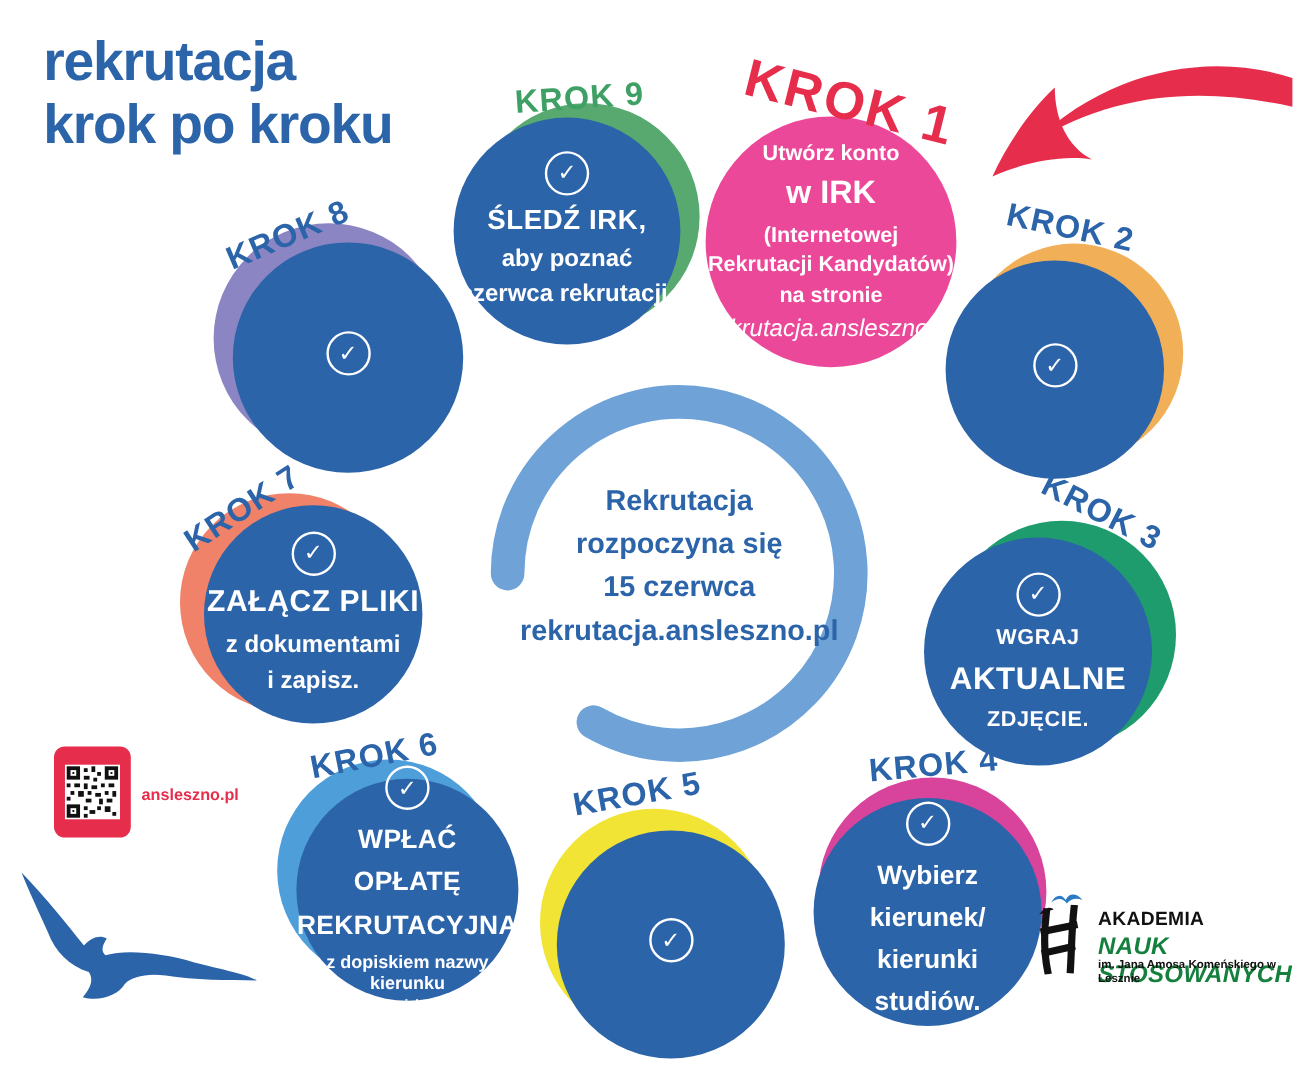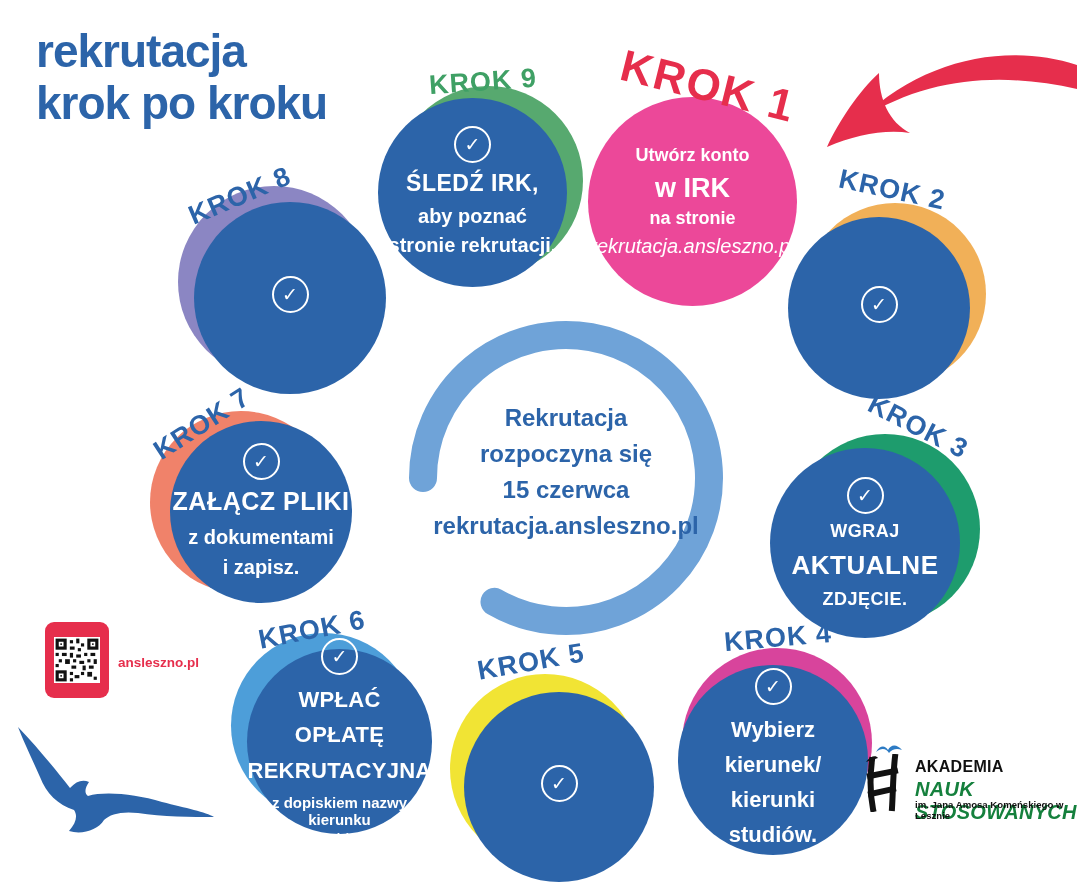--- a/index.html
+++ b/index.html
@@ -104,20 +104,22 @@
   </svg>
   <div class="center-text">Rekrutacja
 rozpoczyna się
 15 czerwca
 rekrutacja.ansleszno.pl</div>
 
   <div class="step" id="step-1">
     <div class="circle" style="background: #ec4899;">
       <p class="t s1-l1">Utwórz konto</p>
       <p class="t s1-l2">w IRK</p>
+      <p class="t s1-l3">(Internetowej
+Rekrutacji Kandydatów)</p>
       <p class="t s1-l4">na stronie</p>
       <p class="t s1-l5">rekrutacja.ansleszno.pl</p>
     </div>
   </div>
   <div class="krok" id="label-1" style="color: rgb(230, 46, 76);">KROK 1</div>
 
   <div class="step" id="step-2">
     <div class="accent" style="background: rgb(241, 176, 88);"></div>
     <div class="circle" style="background: rgb(44, 100, 169);">
       <span class="check">✓</span>
@@ -187,21 +189,21 @@
     </div>
   </div>
   <div class="krok" id="label-8" style="color: rgb(44, 100, 169);">KROK 8</div>
 
   <div class="step" id="step-9">
     <div class="accent" style="background: rgb(87, 169, 111);"></div>
     <div class="circle" style="background: rgb(44, 100, 169);">
       <span class="check">✓</span>
       <p class="t s9-l1">ŚLEDŹ IRK,</p>
       <p class="t s9-l2">aby poznać
-stronie rekrutacji.</p>
+czerwca rekrutacji.</p>
     </div>
   </div>
   <div class="krok" id="label-9" style="color: rgb(63, 160, 101);">KROK 9</div>
 
   <div id="qr-panel">
     <svg width="46" height="46" viewBox="0 0 29 29">
       <rect x="0" y="0" width="29" height="29" fill="#ffffff"></rect>
       <g fill="#111111">
         <rect x="1" y="1" width="7" height="7"></rect>
           <rect x="21" y="1" width="7" height="7"></rect>

